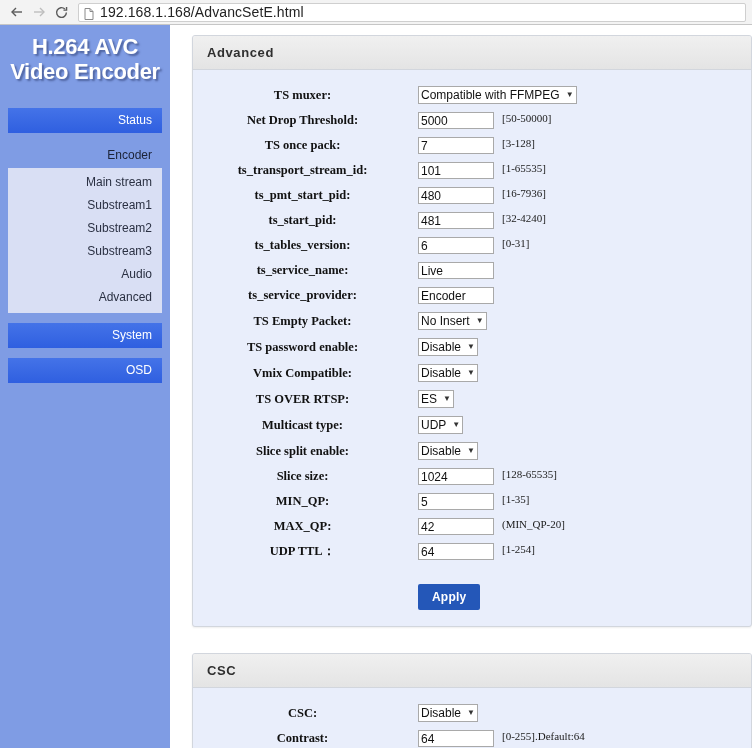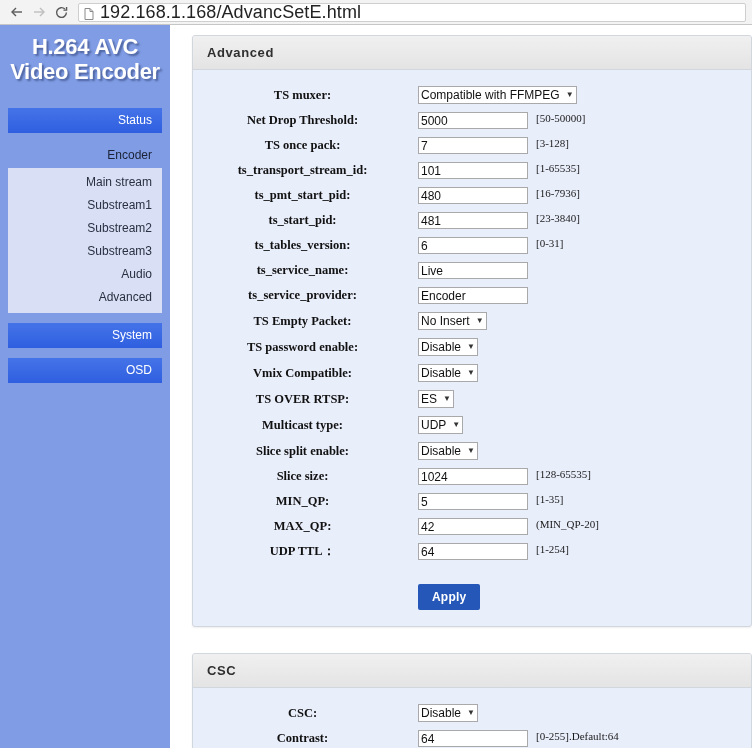--- a/index.html
+++ b/index.html
@@ -50,21 +50,21 @@
     min-width: 0;
   }
   .page-icon {
     width: 10px;
     height: 12px;
     flex: 0 0 auto;
     margin-right: 6px;
     color: #8a8a8a;
   }
   .url-text {
-    font-size: 18px;
+    font-size: 14px;
     color: #232323;
     white-space: nowrap;
     overflow: hidden;
     text-overflow: ellipsis;
     letter-spacing: 0.1px;
   }
 
   
   .page {
     position: relative;
@@ -180,21 +180,21 @@
     font-weight: bold;
     font-size: 12.5px;
     color: #111111;
     white-space: nowrap;
   }
   .form-field {
     flex: 0 0 auto;
     display: flex;
   }
   .txt {
-    width: 110px;
+    width: 76px;
     height: 17px;
     border: 1px solid #a9a9a9;
     background: #ffffff;
     font-family: "Liberation Sans", sans-serif;
     font-size: 12px;
     color: #111111;
     padding: 0 2px;
     box-sizing: border-box;
     line-height: 15px;
     outline: none;
@@ -354,21 +354,21 @@
               <div class="form-label">ts_pmt_start_pid:</div>
               <div class="form-field">
                 <input class="txt" type="text" value="480" style="">
                 <span class="hint">[16-7936]</span>
               </div>
             </div>
             <div class="form-row">
               <div class="form-label">ts_start_pid:</div>
               <div class="form-field">
                 <input class="txt" type="text" value="481" style="">
-                <span class="hint">[23-3840]</span>
+                <span class="hint">[32-4240]</span>
               </div>
             </div>
             <div class="form-row">
               <div class="form-label">ts_tables_version:</div>
               <div class="form-field">
                 <input class="txt" type="text" value="6" style="">
                 <span class="hint">[0-31]</span>
               </div>
             </div>
             <div class="form-row">

